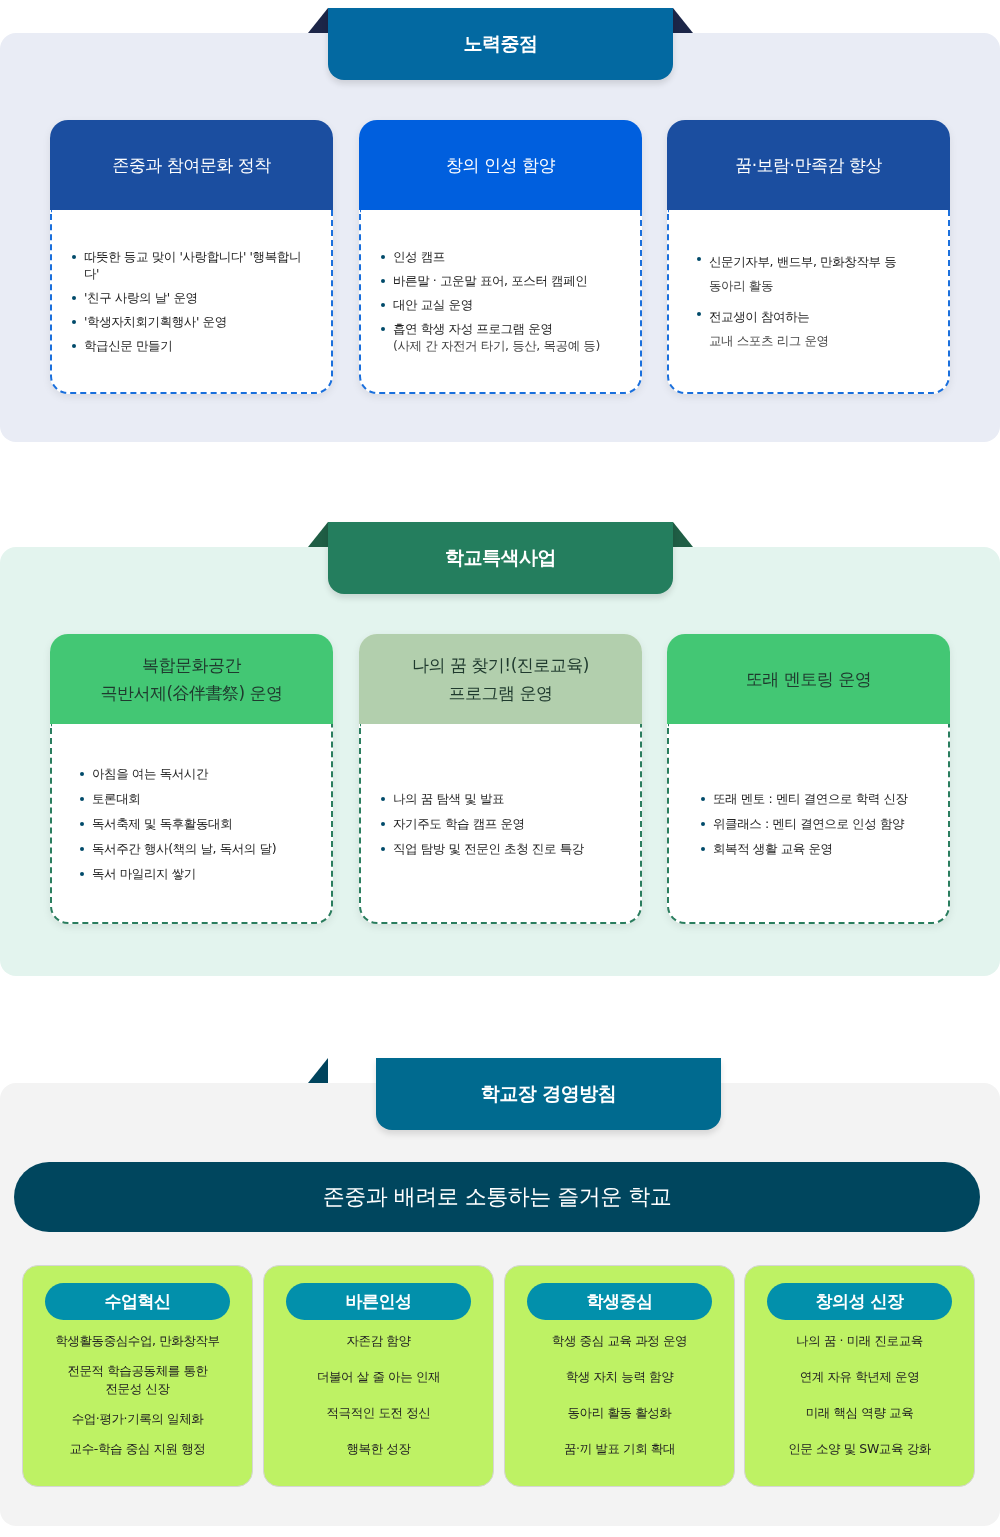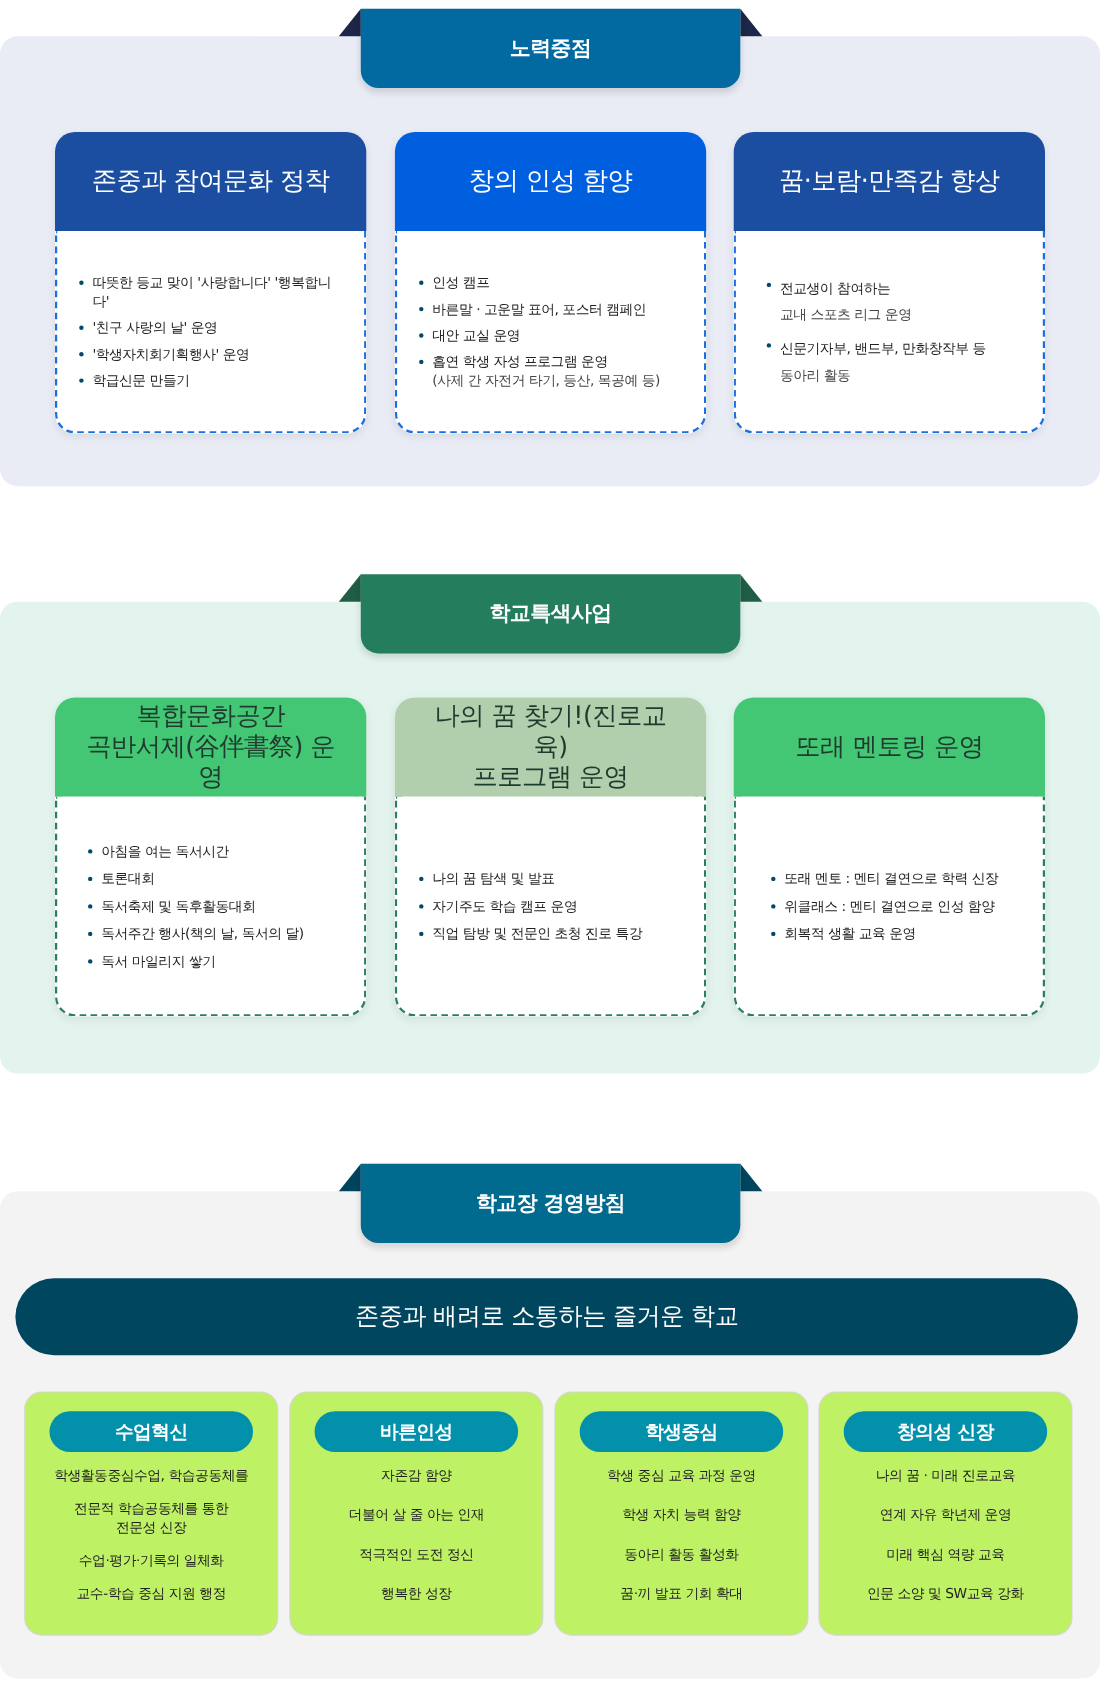--- a/index.html
+++ b/index.html
@@ -17,26 +17,26 @@
   .ribbon .ear.left { left: 0; border-left: 20px solid transparent; }
   .ribbon .ear.right { right: 0; border-right: 20px solid transparent; }
   .ribbon .tab { position: absolute; left: 20px; top: 0; width: 345px; height: 72px; border-radius: 0 0 16px 16px; display: flex; align-items: center; justify-content: center; color: #fff; font-weight: bold; font-size: 19px; box-shadow: 0 4px 6px rgba(0,0,0,0.12); letter-spacing: -0.5px; }
   .ribbon-1 { top: 8px; }
   .ribbon-1 .tab { background: #0369a1; }
   .ribbon-1 .ear { border-bottom-color: #1c2648; }
   .ribbon-2 { top: 522px; }
   .ribbon-2 .tab { background: #247e5e; }
   .ribbon-2 .ear { border-bottom-color: #1f5e45; }
   .ribbon-3 { top: 1058px; }
-  .ribbon-3 .tab { background: #006a8f; }
+  .ribbon-3 .tab { background: #006a8f; margin-left: 48px; }
   .ribbon-3 .ear { border-bottom-color: #00445d; }
 
   
   .card { position: absolute; width: 283px; border-radius: 18px; background: #fff; box-shadow: 0 3px 8px rgba(0,0,0,0.08); }
-  .card .head { height: 90px; border-radius: 18px 18px 0 0; display: flex; align-items: center; justify-content: center; text-align: center; font-size: 23px; line-height: 28px; letter-spacing: -0.5px; padding: 0 26px; }
+  .card .head { height: 90px; border-radius: 18px 18px 0 0; display: flex; align-items: center; justify-content: center; text-align: center; font-size: 17px; line-height: 28px; letter-spacing: -0.5px; padding: 0 26px; }
   .card .body { border-left: 2px dashed; border-right: 2px dashed; border-bottom: 2px dashed; border-radius: 0 0 18px 18px; display: flex; flex-direction: column; justify-content: center; padding: 0 24px 0 20px; }
   .card ul { list-style: none; }
   .card li { position: relative; padding-left: 12px; font-size: 12.5px; line-height: 17px; color: #222; margin: 6px 0; letter-spacing: -0.4px; }
   .card li::before { content: ""; position: absolute; left: 0; top: 7px; width: 4px; height: 4px; border-radius: 50%; background: #004a6a; }
   .card li .sub { display: block; color: #444; }
 
   .row1 .card { top: 120px; }
   .row1 .head { color: #fff; }
   .row1 .body { height: 184px; border-color: #1a6fdc; }
   .row1 .c1 .head, .row1 .c3 .head { background: #1b4ea0; }
@@ -109,26 +109,26 @@
         </li>
       </ul>
     </div>
   </div>
 
   <div class="card c3">
     <div class="head">꿈·보람·만족감 향상</div>
     <div class="body">
       <ul>
         <li>
+          <span>신문기자부, 밴드부, 만화창작부 등</span>
+          <span class="sub">동아리 활동</span>
+        </li>
+        <li>
           <span>전교생이 참여하는</span>
           <span class="sub">교내 스포츠 리그 운영</span>
-        </li>
-        <li>
-          <span>신문기자부, 밴드부, 만화창작부 등</span>
-          <span class="sub">동아리 활동</span>
         </li>
       </ul>
     </div>
   </div>
 </div>
 
 <div class="panel panel-2"></div>
 <div class="ribbon ribbon-2">
   <span class="ear left"></span>
   <span class="ear right"></span>
@@ -191,21 +191,21 @@
   <span class="ear left"></span>
   <span class="ear right"></span>
   <div class="tab">학교장 경영방침</div>
 </div>
 
 <div class="vision">존중과 배려로 소통하는 즐거운 학교</div>
 
 <div class="policy p1">
   <div class="pill">수업혁신</div>
   <ul>
-    <li>학생활동중심수업, 학습공동체를</li>
+    <li>학생활동중심수업, 만화창작부</li>
     <li style="padding:0 40px;">전문적 학습공동체를 통한 전문성 신장</li>
     <li>수업·평가·기록의 일체화</li>
     <li>교수-학습 중심 지원 행정</li>
   </ul>
 </div>
 
 <div class="policy p2">
   <div class="pill">바른인성</div>
   <ul>
     <li>자존감 함양</li>

